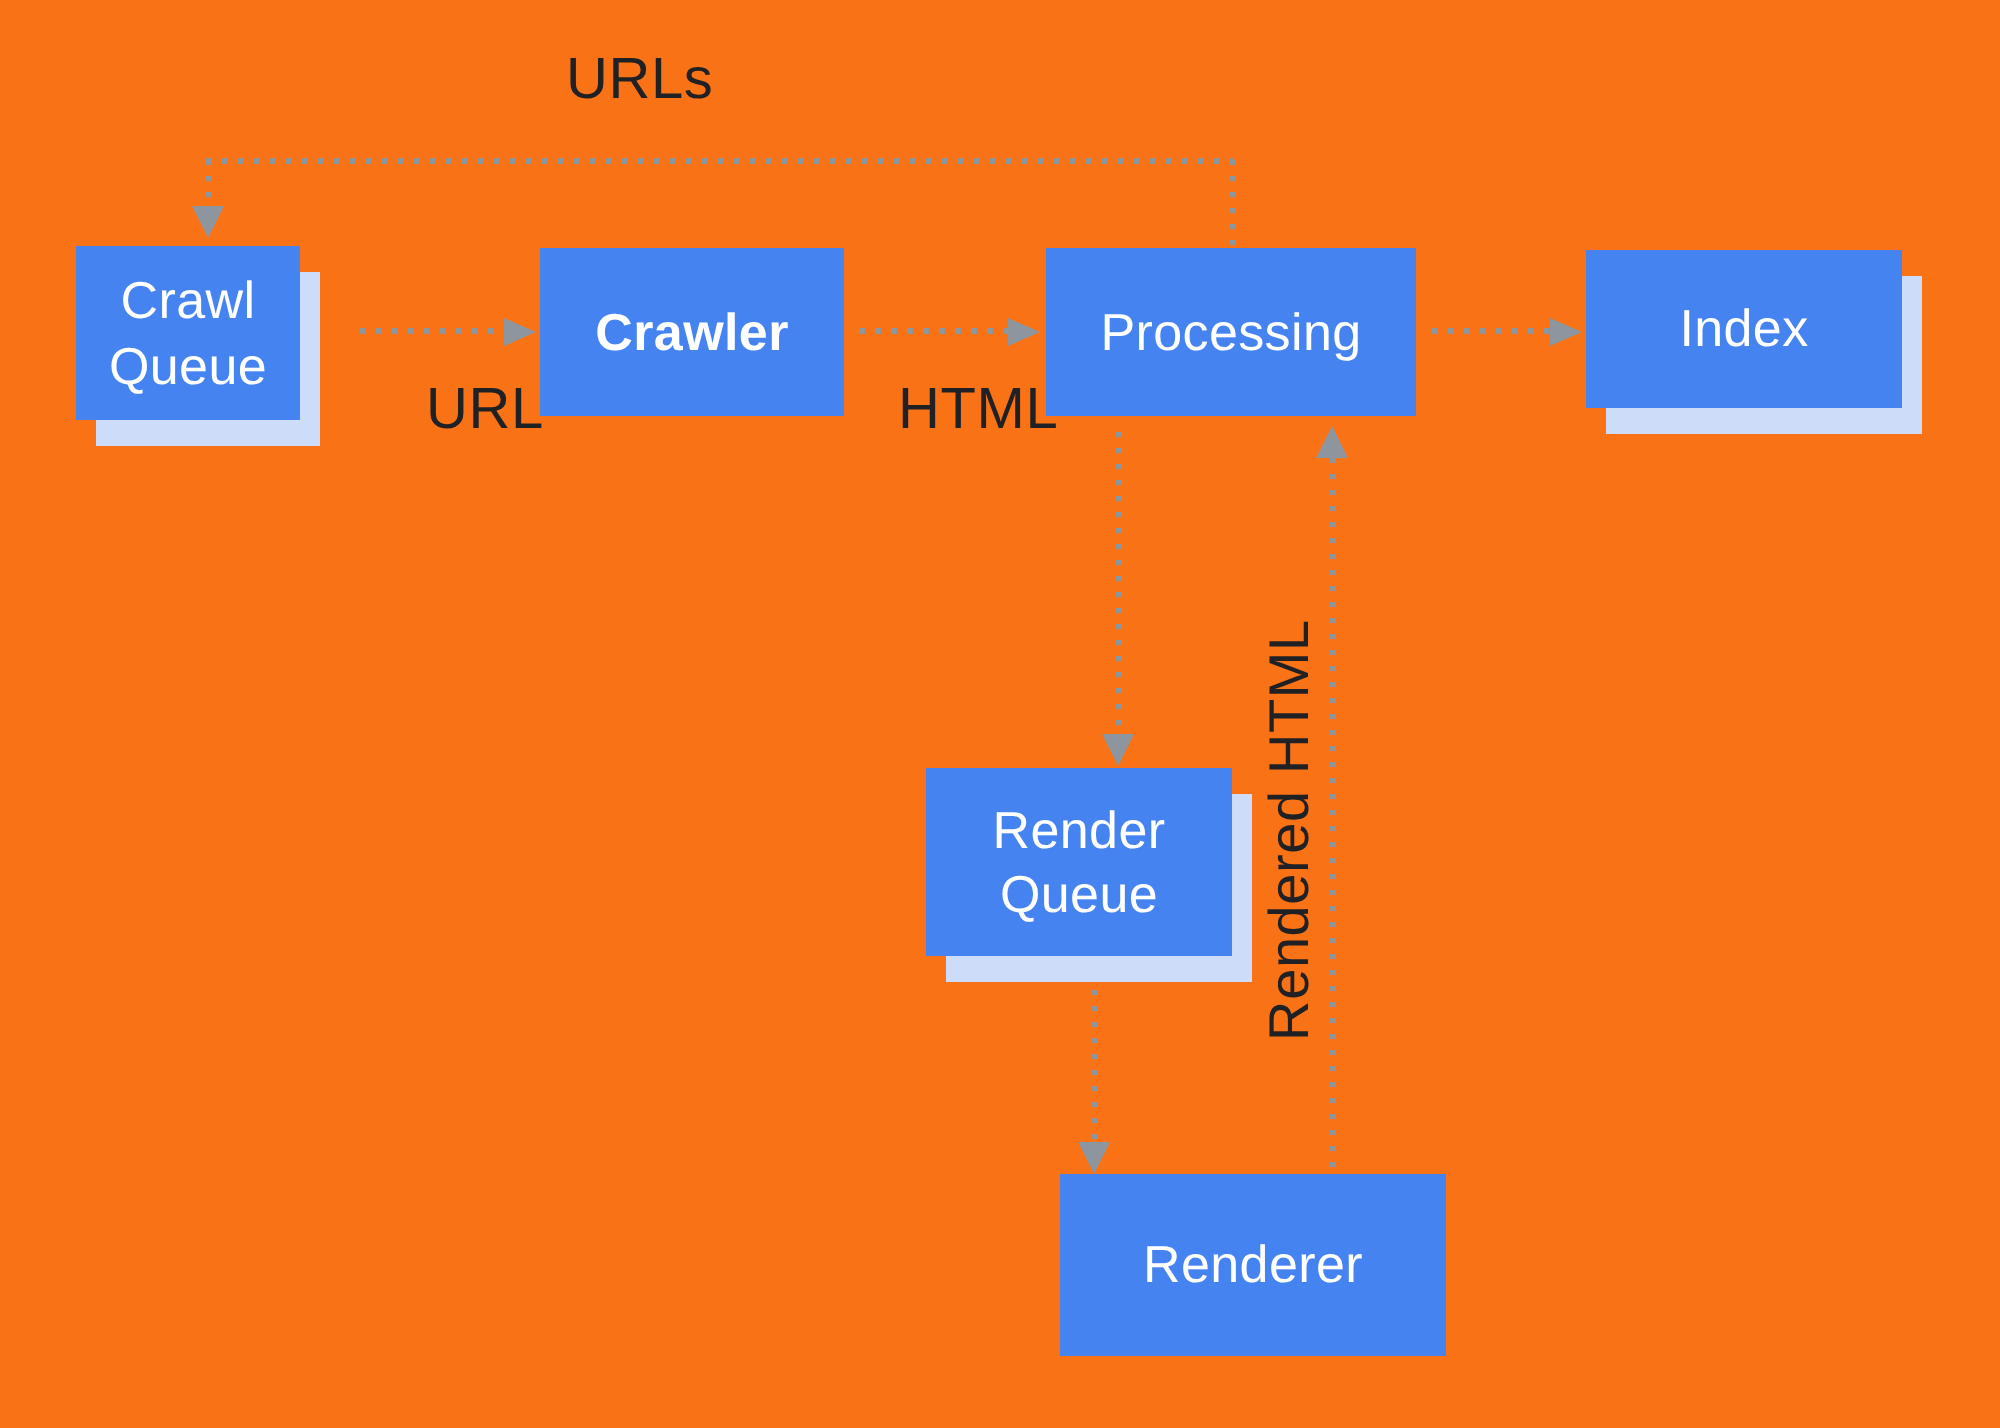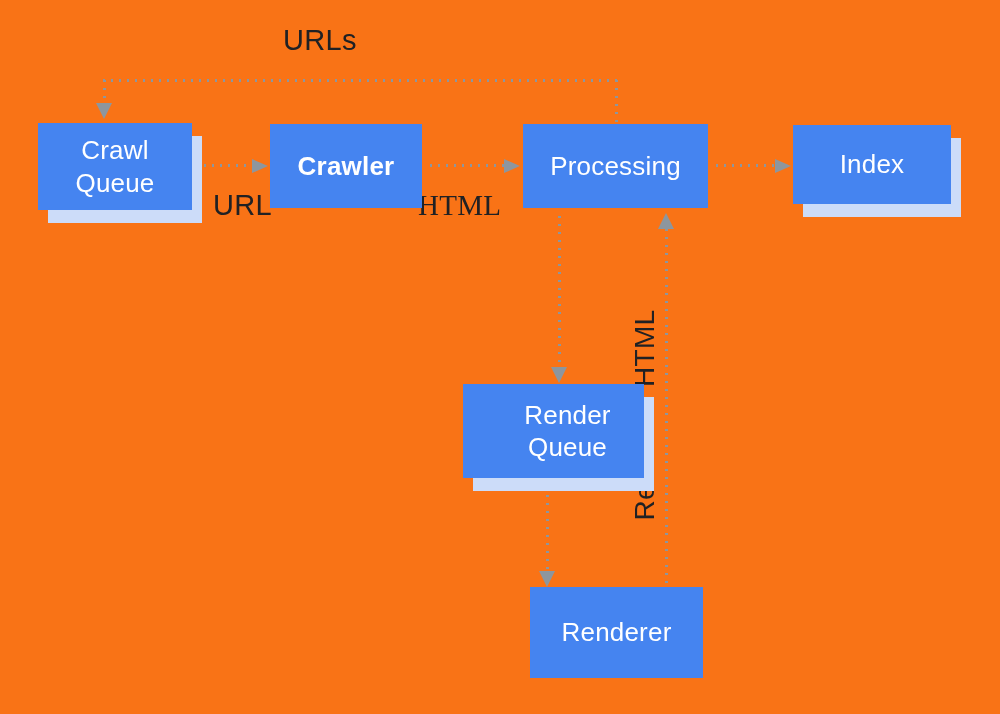--- a/index.html
+++ b/index.html
@@ -95,52 +95,52 @@
   <div class="hline" style="left:103px; top:79px; width:514px;"></div>
   <div class="vline" style="left:103px; top:80px; height:25px;"></div>
   <div class="arrow-down" style="left:96px; top:103px;"></div>
 
   <div class="hline" style="left:180px; top:164px; width:72px;"></div>
   <div class="arrow-right" style="left:252px; top:159px;"></div>
   <div class="edge-label" style="left:213px; top:189px;">URL</div>
 
   <div class="hline" style="left:430px; top:164px; width:74px;"></div>
   <div class="arrow-right" style="left:504px; top:159px;"></div>
-  <div class="edge-label" style="left:418px; top:189px;font-family:Liberation Serif, serif;">HTML</div>
+  <div class="edge-label" style="left:449px; top:189px;">HTML</div>
 
   <div class="hline" style="left:716px; top:164px; width:59px;"></div>
   <div class="arrow-right" style="left:775px; top:159px;"></div>
 
   <div class="vline" style="left:558px; top:216px; height:151px;"></div>
   <div class="arrow-down" style="left:551px; top:367px;"></div>
 
   <div class="vline" style="left:546px; top:487px; height:84px;"></div>
   <div class="arrow-down" style="left:539px; top:571px;"></div>
 
   <div class="vline" style="left:665px; top:229px; height:358px;"></div>
   <div class="arrow-up" style="left:658px; top:213px;"></div>
   <div class="edge-label vertical" style="left:535px; top:399px; width:220px;">Rendered HTML</div>
 
-  <div class="node shadowed" style="left:38px; top:123px; width:154px; height:87px;">
+  <div class="node shadowed" style="left:38px; top:123px; width:112px; height:87px;">
     <span class="node-label">Crawl Queue</span>
   </div>
 
   <div class="node" style="left:270px; top:124px; width:152px; height:84px;font-weight:bold;">
     <span class="node-label">Crawler</span>
   </div>
 
   <div class="node" style="left:523px; top:124px; width:185px; height:84px;">
     <span class="node-label">Processing</span>
   </div>
 
   <div class="node shadowed" style="left:793px; top:125px; width:158px; height:79px;">
     <span class="node-label">Index</span>
   </div>
 
-  <div class="node shadowed" style="left:463px; top:384px; width:153px; height:94px;padding-left:28px;">
+  <div class="node shadowed" style="left:463px; top:384px; width:153px; height:94px;">
     <span class="node-label">Render Queue</span>
   </div>
 
-  <div class="node" style="left:530px; top:587px; width:173px; height:91px;text-align:right;">
+  <div class="node" style="left:530px; top:587px; width:193px; height:91px;text-align:right;">
     <span class="node-label">Renderer</span>
   </div>
 
 </div>
 
 </body></html>

